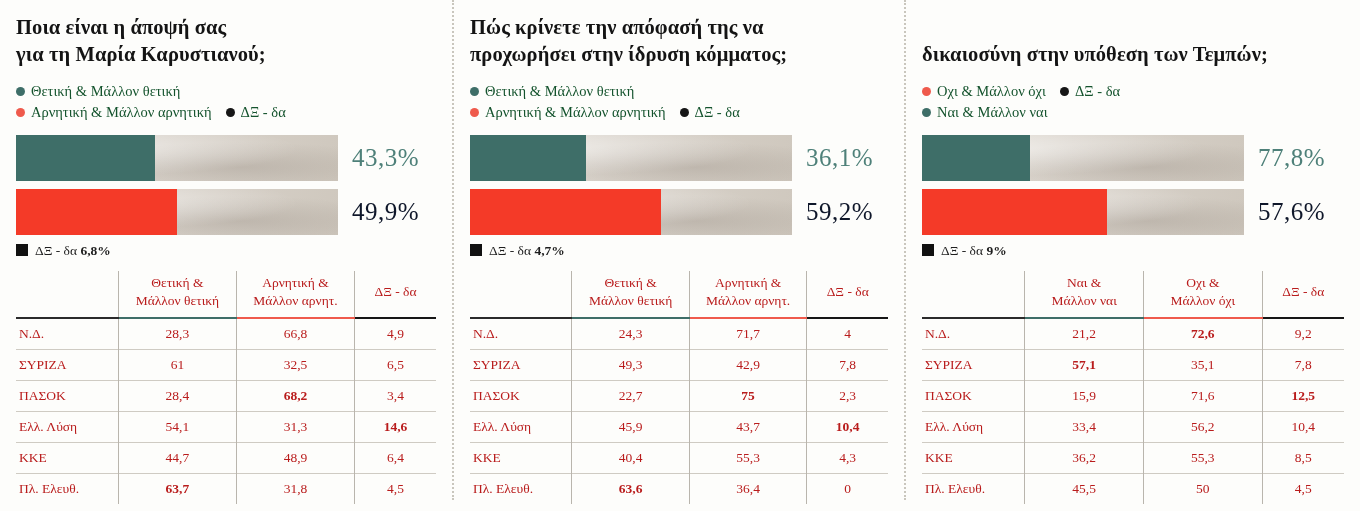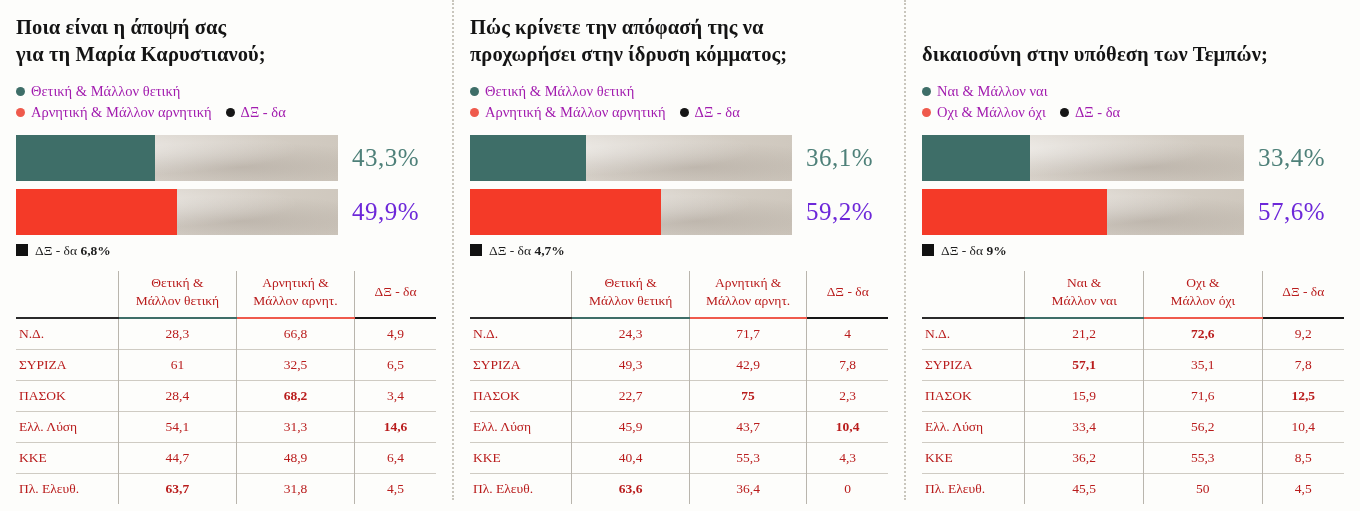--- a/index.html
+++ b/index.html
@@ -37,21 +37,21 @@
     font-size: 20.5px;
     line-height: 1.33;
     letter-spacing: .1px;
     color: #141414;
     margin: 0 0 12px 0;
     max-width: 420px;
   }
   .legend {
     font-family: "Liberation Serif", serif;
     font-size: 14.5px;
-    color: #a21caf;
+    color: #14532d;
     line-height: 1.5;
   }
   .legend .row { display: block; white-space: nowrap; }
   .dot {
     display: inline-block;
     width: 9px; height: 9px;
     border-radius: 50%;
     margin-right: 6px;
     vertical-align: baseline;
     position: relative;
@@ -97,21 +97,21 @@
   .fill.red  { background: #f43a28; }
   .pct {
     font-family: "Liberation Serif", serif;
     font-size: 25px;
     letter-spacing: .5px;
     margin-left: 14px;
     align-self: center;
     white-space: nowrap;
   }
   .pct.teal { color: #4e8079; }
-  .pct.red  { color: #6d28d9; }
+  .pct.red  { color: #0f172a; }
 
   .dknote {
     font-family: "Liberation Serif", serif;
     font-size: 13.5px;
     color: #1e1e1e;
     margin-top: 4px;
     white-space: nowrap;
   }
   .sq {
     display: inline-block;
@@ -353,34 +353,34 @@
     </table>
   </div>
 
   <div class="panel p2">
     <div class="ptitle">
       <br>
       <span>δικαιοσύνη στην υπόθεση των Τεμπών;</span>
     </div>
     <div class="legend">
       <span class="row">
+        <span class="dot red"></span><span>Οχι &amp; Μάλλον όχι</span><span class="sep"></span><span class="dot dark"></span><span>ΔΞ - δα</span>
+      </span>
+      <span class="row">
         <span class="dot teal"></span><span>Ναι &amp; Μάλλον ναι</span>
       </span>
-      <span class="row">
-        <span class="dot red"></span><span>Οχι &amp; Μάλλον όχι</span><span class="sep"></span><span class="dot dark"></span><span>ΔΞ - δα</span>
-      </span>
     </div>
 
     <div class="bars">
       <div class="barwrap">
         <div class="track" style="width:322px">
           <div class="tex"></div>
           <div class="fill teal" style="width:33.4%"></div>
         </div>
-        <div class="pct teal">33,4%</div>
+        <div class="pct teal">77,8%</div>
       </div>
       <div class="barwrap">
         <div class="track" style="width:322px">
           <div class="tex"></div>
           <div class="fill red" style="width:57.6%"></div>
         </div>
         <div class="pct red">57,6%</div>
       </div>
     </div>
 

